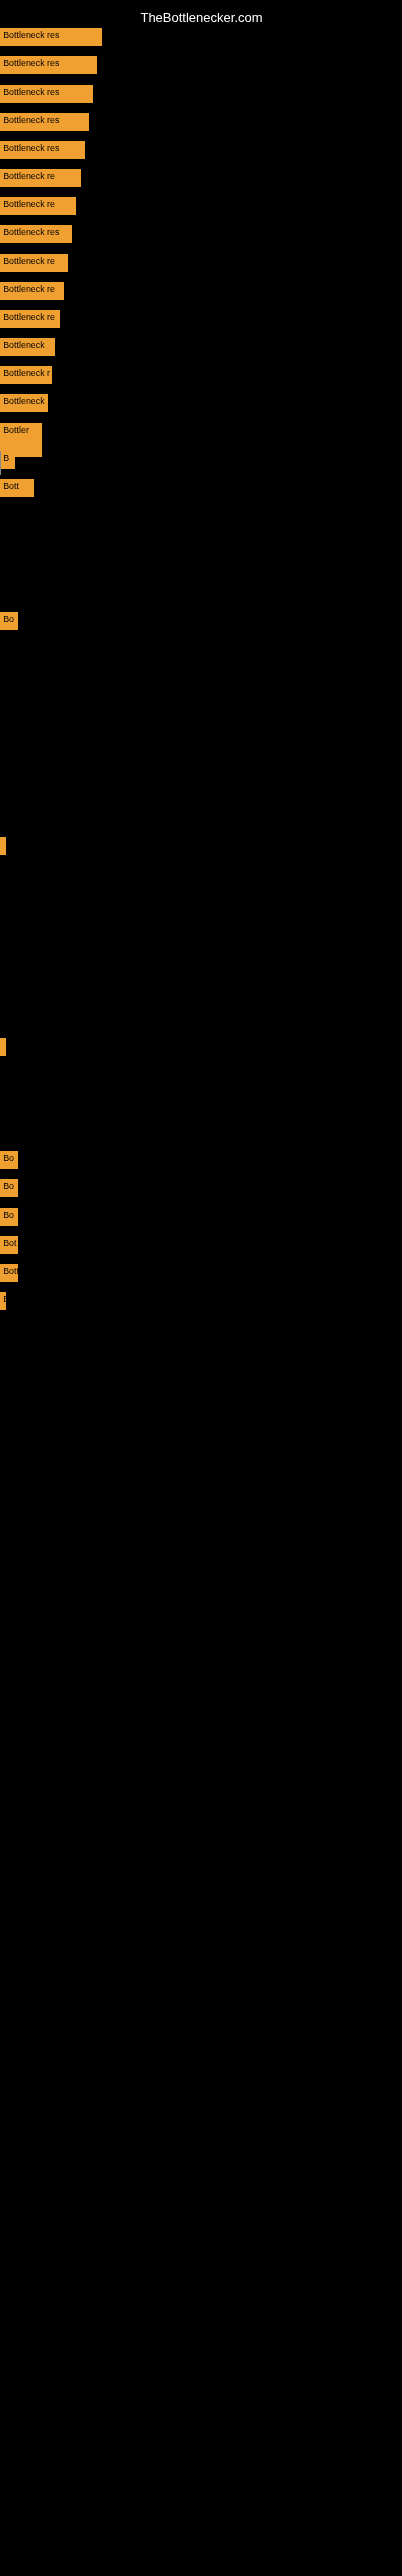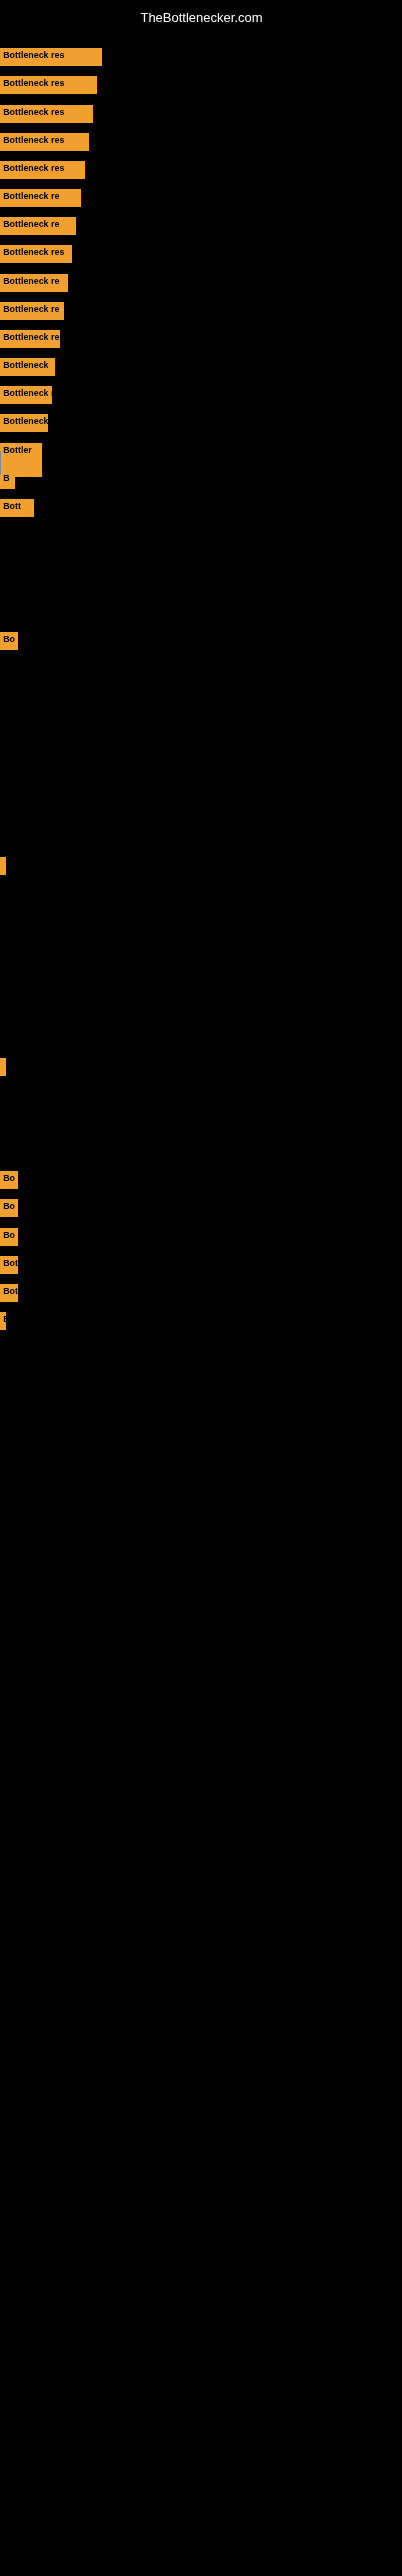--- a/index.html
+++ b/index.html
@@ -23,25 +23,24 @@
       top: 4px;
       left: 50%;
       transform: translateX(-50%);
       white-space: nowrap;
     }
     .bar-label {
       position: absolute;
       background-color: #f0a030;
       color: #000000;
       font-size: 8.9px;
-      font-weight: bold;
+      font-weight: normal;
       padding: 1.6px 3.2px;
       white-space: nowrap;
       overflow: hidden;
-      margin-top: 20px;
     }
     .y-axis-line {
       position: absolute;
       width: 0.8px;
       background-color: #444444;
     }
   </style>
 </head>
 <body>
 

